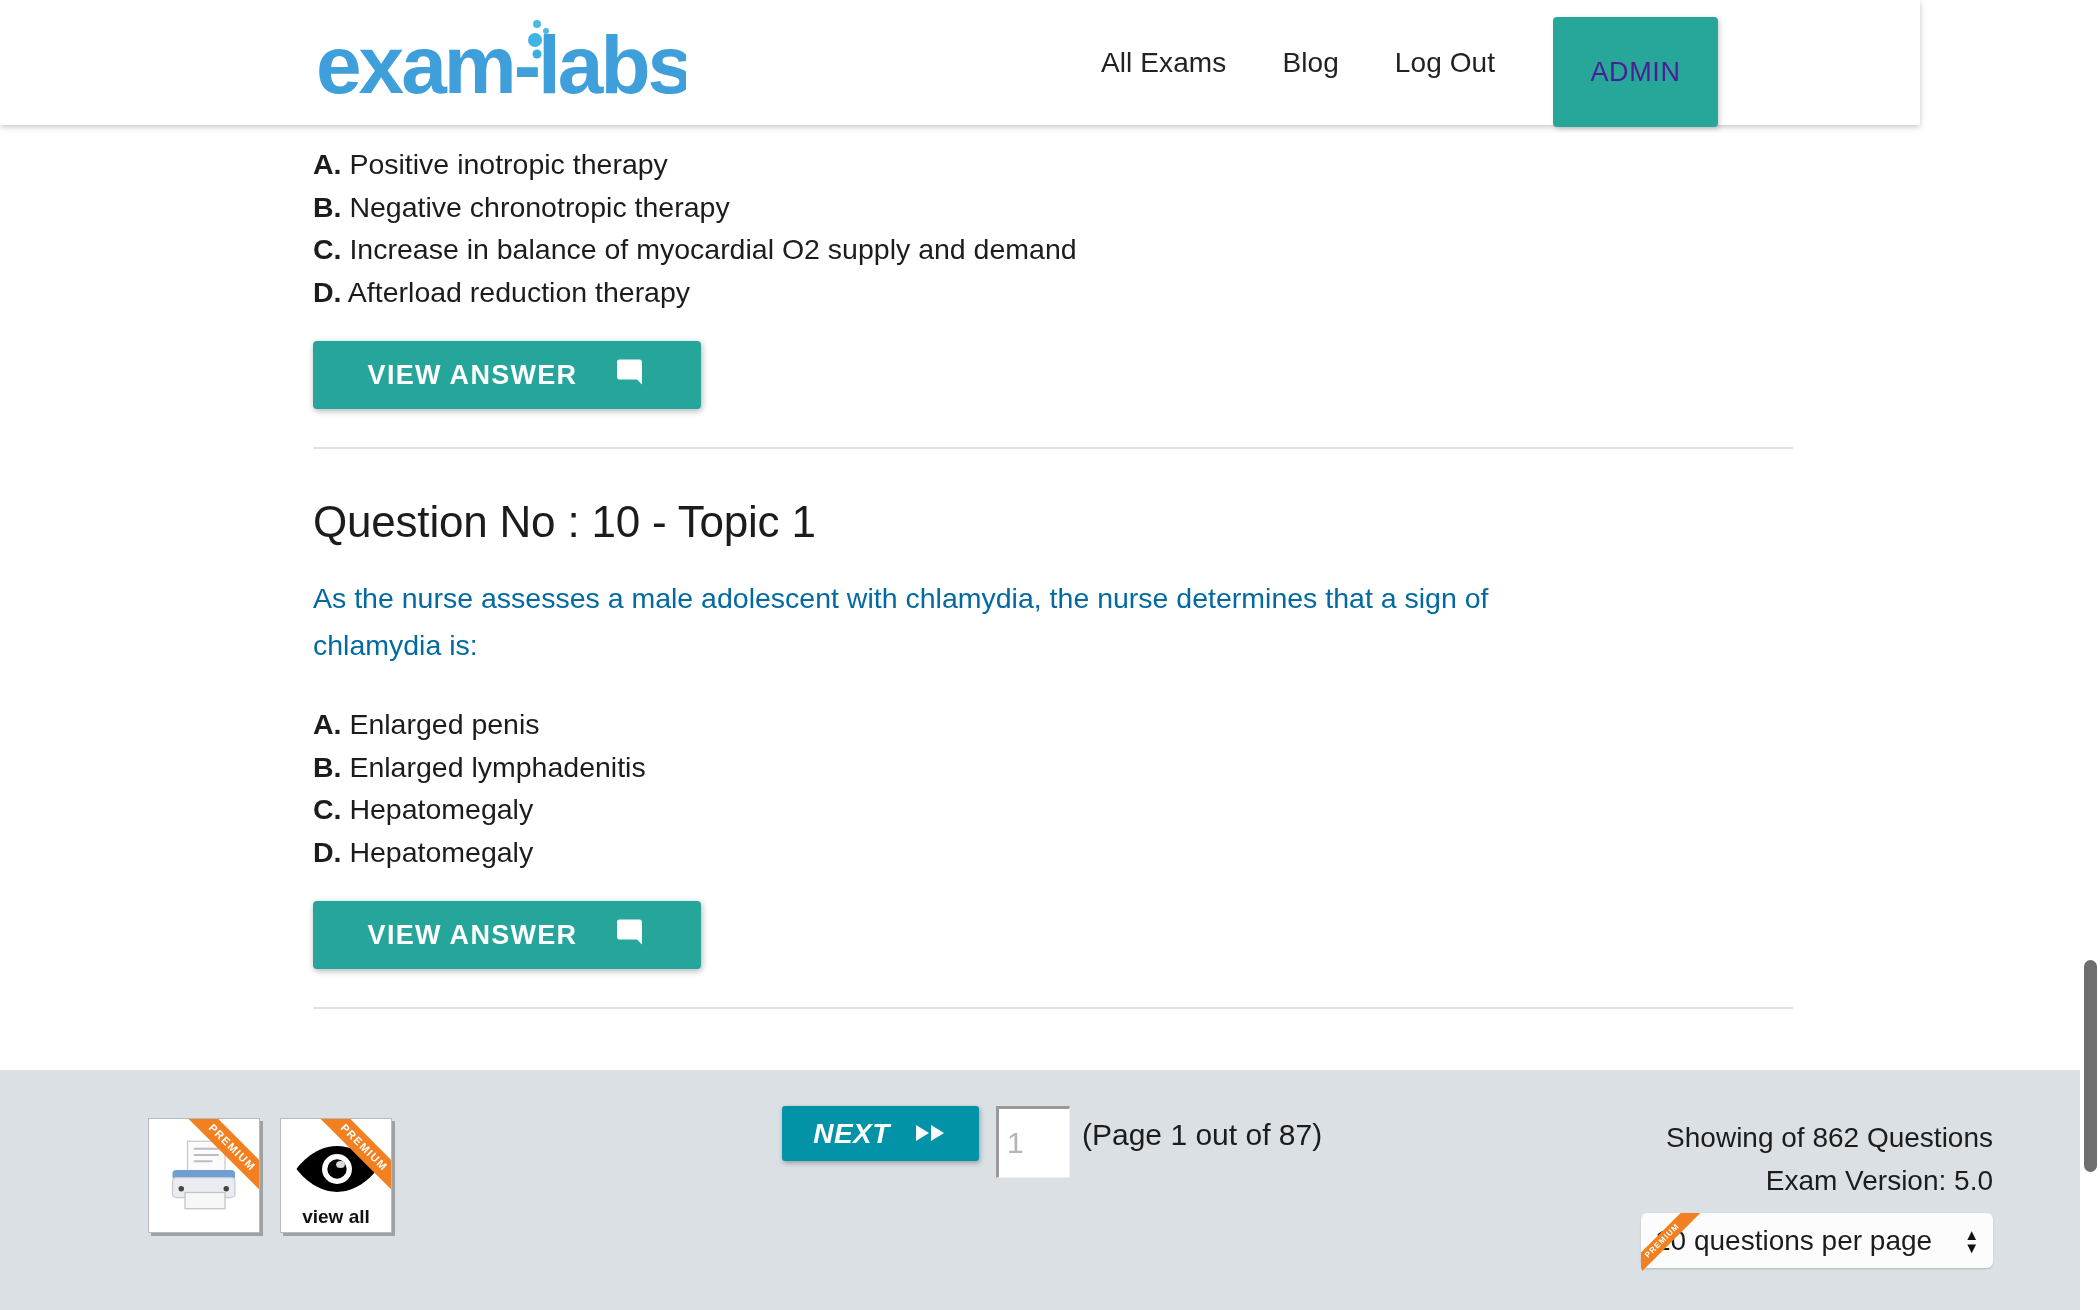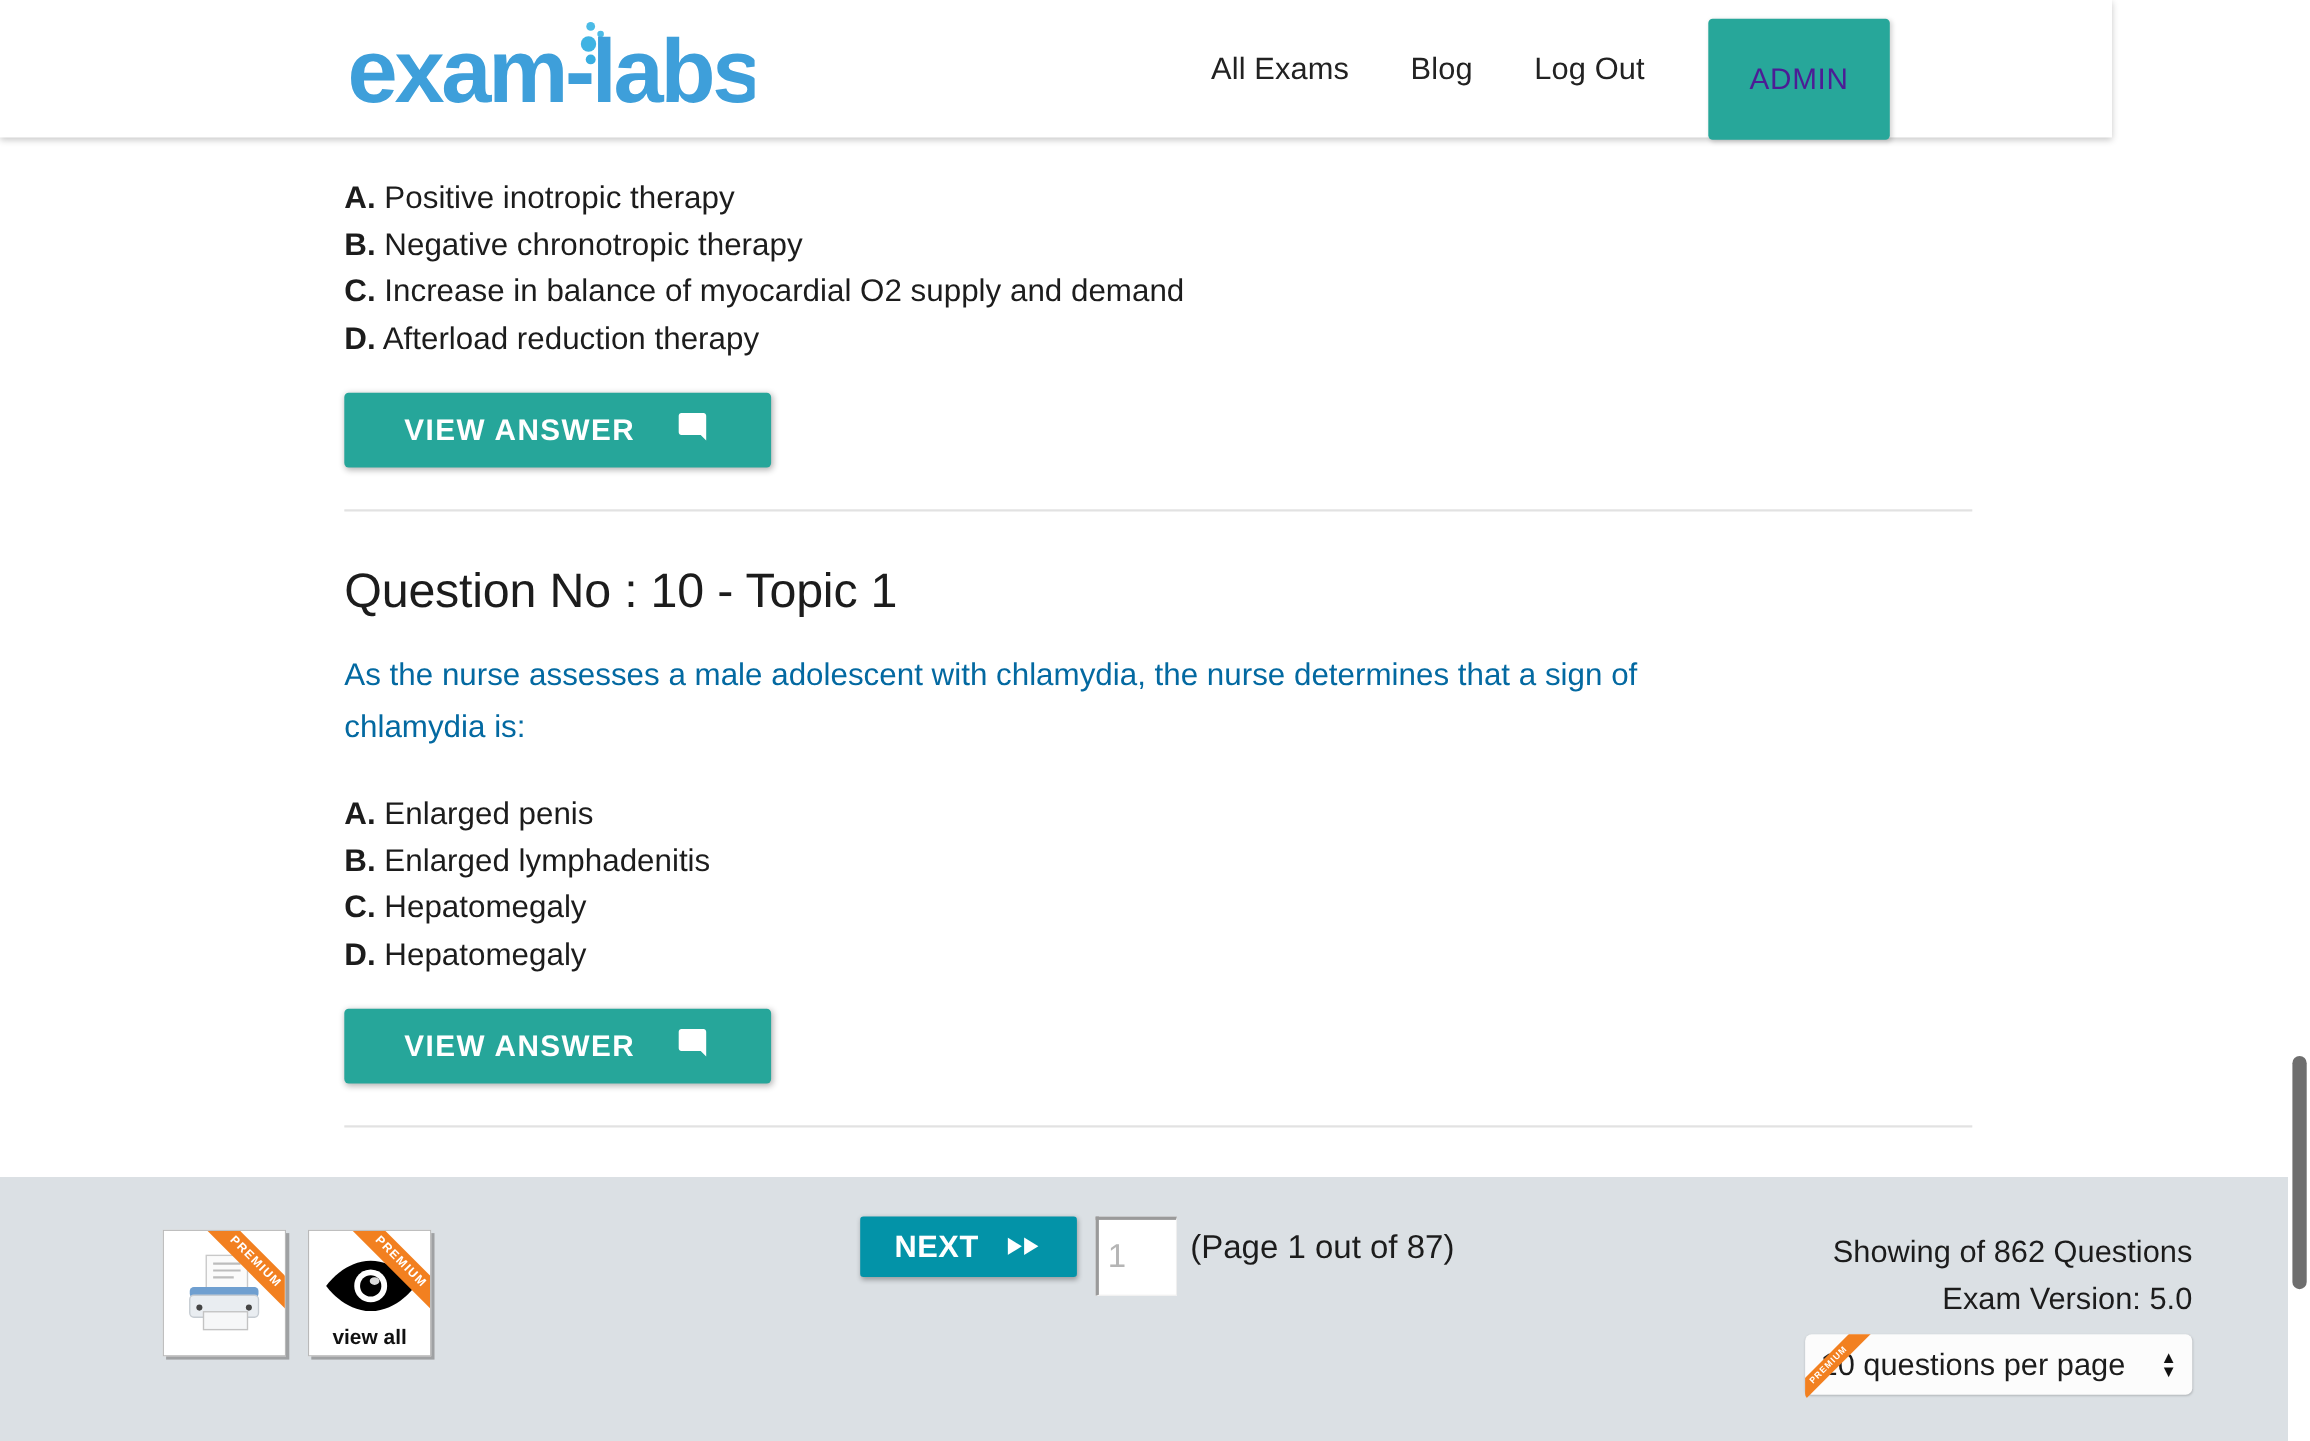--- a/index.html
+++ b/index.html
@@ -210,20 +210,21 @@
     font-size: 28px;
     font-family: "Liberation Sans", sans-serif;
     font-weight: bold;
     letter-spacing: 0.5px;
     cursor: pointer;
     box-shadow: 1px 2px 5px rgba(0,0,0,0.3);
     display: flex;
     align-items: center;
     justify-content: center;
     gap: 26px;
+    font-style: italic;
   }
   .page-input {
     margin-left: 17px;
     width: 74px;
     height: 72px;
     background: #ffffff;
     border: none;
     border-top: 3px solid #9a9a9a;
     border-left: 3px solid #9a9a9a;
     border-right: 1px solid #efefef;
@@ -351,21 +352,21 @@
     <a class="nav-link">Blog</a>
     <a class="nav-link">Log Out</a>
   </nav>
 
   <button class="admin-btn">ADMIN</button>
 </div>
 
 <div class="content">
   <div class="inner">
 
-    <ul class="opt-list" style="margin-top:34px;">
+    <ul class="opt-list" style="margin-top:18px;">
       <li class="opt-item">
         <span class="opt-letter">A.</span>
         <span>Positive inotropic therapy</span>
       </li>
       <li class="opt-item">
         <span class="opt-letter">B.</span>
         <span>Negative chronotropic therapy</span>
       </li>
       <li class="opt-item">
         <span class="opt-letter">C.</span>

